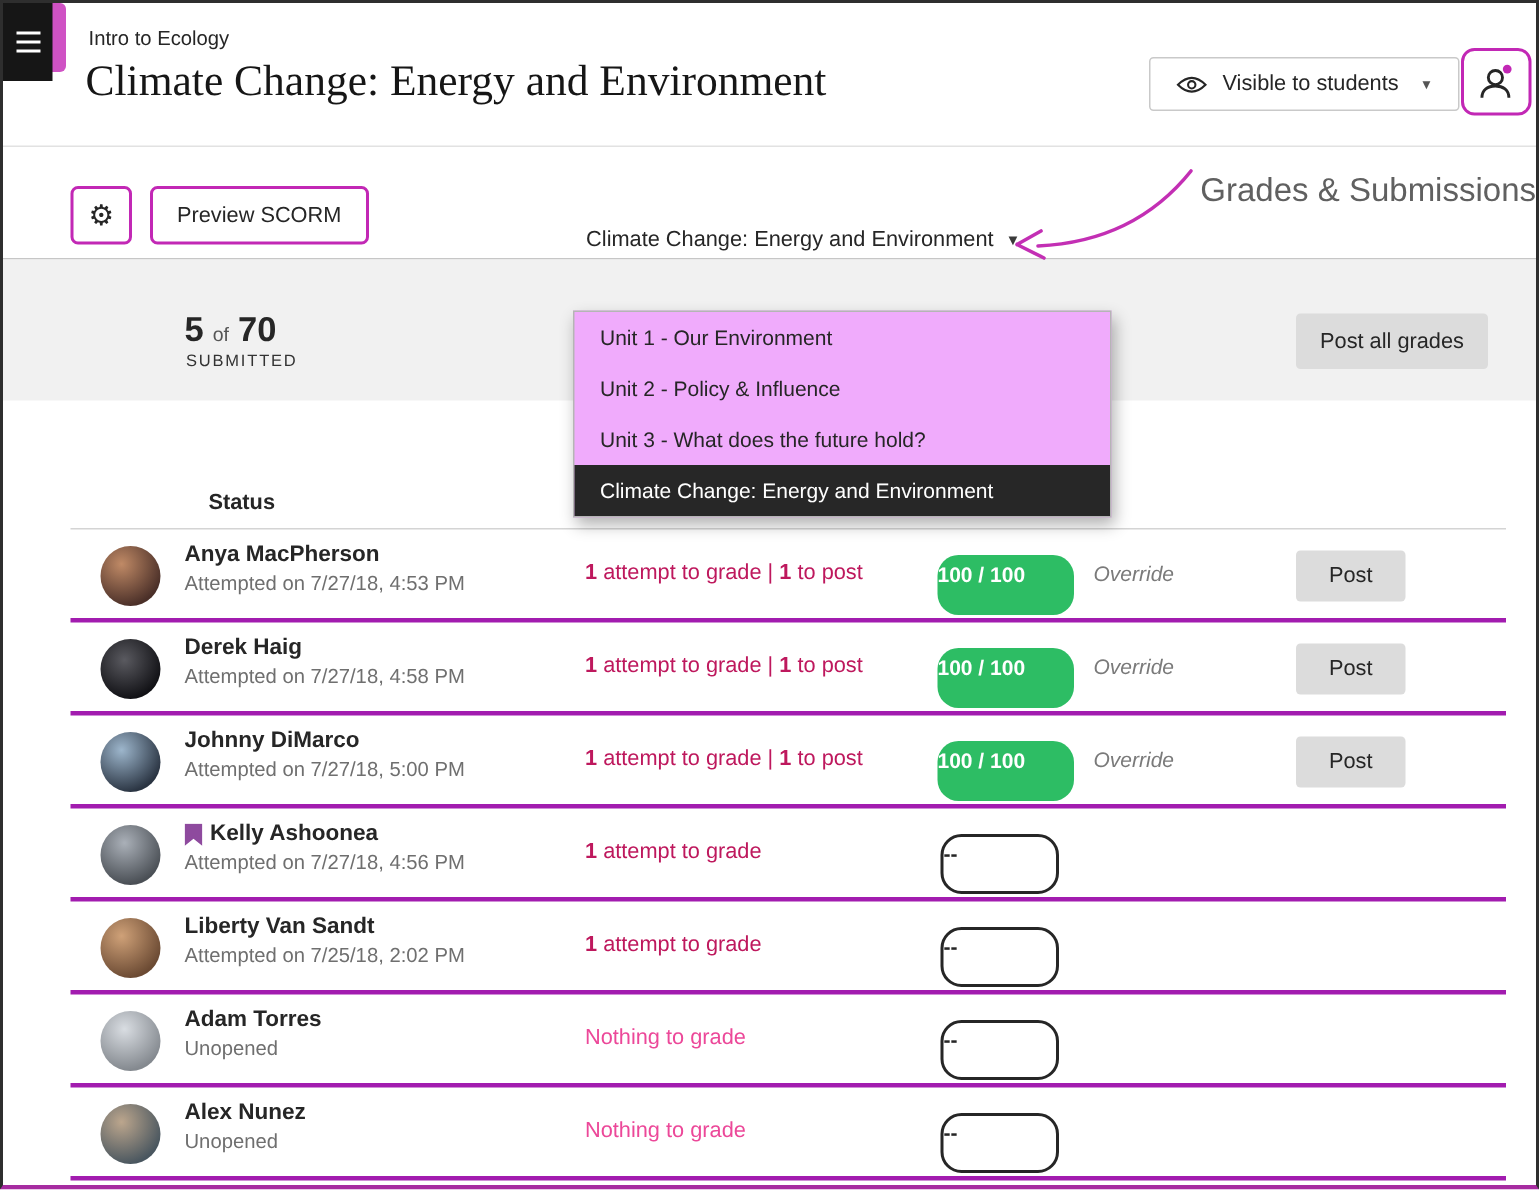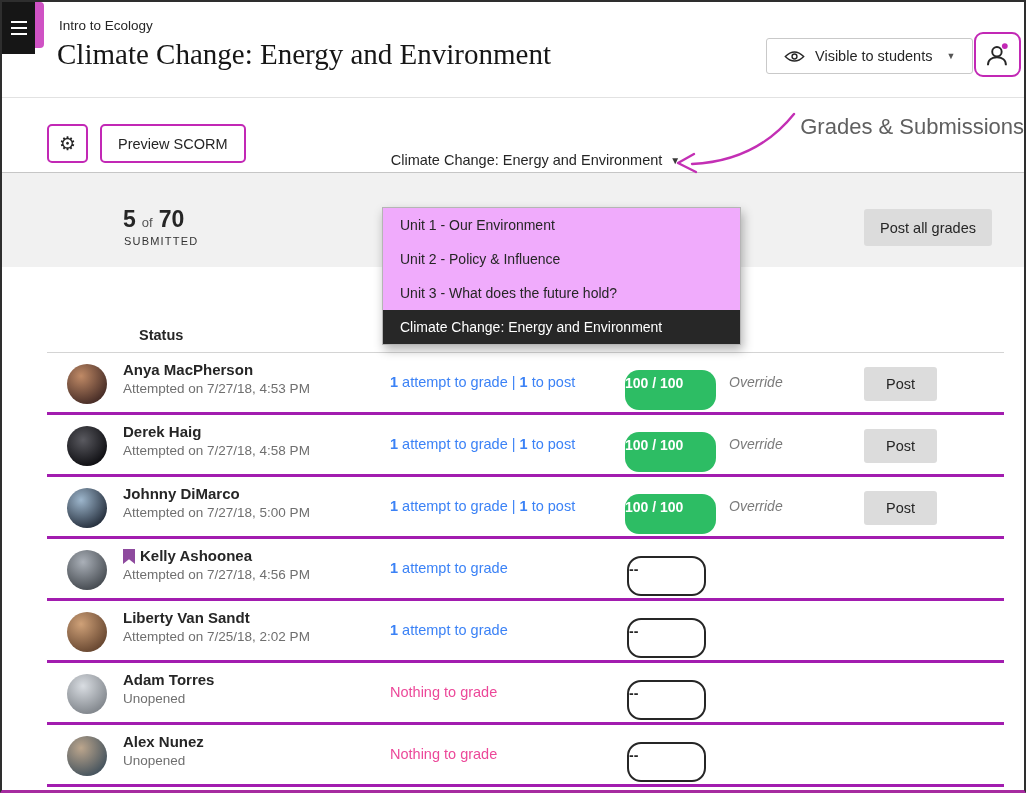--- a/index.html
+++ b/index.html
@@ -68,21 +68,21 @@
   .row:nth-child(3) .avatar { background:radial-gradient(circle at 35% 30%, #9db6cc, #2a3442 75%); }
   .row:nth-child(4) .avatar { background:radial-gradient(circle at 40% 30%, #aab0b8, #4a4f55 75%); }
   .row:nth-child(5) .avatar { background:radial-gradient(circle at 35% 30%, #cfa178, #6b4a33 75%); }
   .row:nth-child(6) .avatar { background:radial-gradient(circle at 40% 30%, #d9dde2, #84898f 75%); }
   .row:nth-child(7) .avatar { background:radial-gradient(circle at 35% 30%, #bca68d, #49565f 75%); }
   .name { position:absolute; left:76px; top:8px; font-size:15px; font-weight:bold; color:#262626; }
   .row.flagged .name { left:93px; }
   .flag { position:absolute; left:76px; top:10px; width:12px; height:15px; background:#8e4a9e;
           clip-path:polygon(0 0,100% 0,100% 100%,50% 68%,0 100%); }
   .sub { position:absolute; left:76px; top:28px; font-size:13.5px; color:#6f6f6f; }
-  .status { position:absolute; left:343px; top:21px; font-size:14.5px; color:#3b82f6; }
+  .status { position:absolute; left:343px; top:21px; font-size:14.5px; color:#be185d; }
   .status.muted { color:#ec4899; }
   .pill { position:absolute; top:17px; height:40px; border-radius:14px; text-align:left;
           font-size:14px; cursor:pointer; }
   .pill.green { left:578px; width:91px; background:#2dbd64; color:#fff; font-weight:bold; line-height:27px; }
   .pill.empty { left:580px; width:79px; background:#fff; border:2px solid #262626; color:#262626;
                 font-weight:bold; line-height:23px; }
   .override { position:absolute; left:682px; top:21px; font-size:14px; font-style:italic; color:#7a7a7a; cursor:pointer; }
   .post { position:absolute; left:817px; top:14px; width:73px; height:34px; }
 </style>
 </head>

